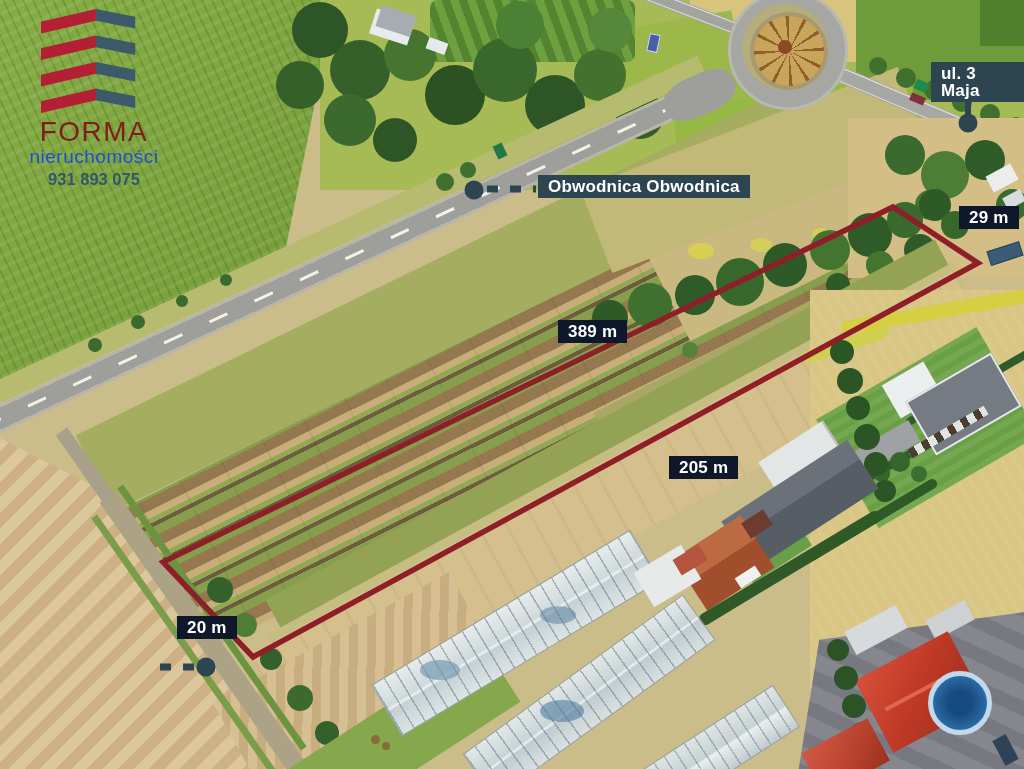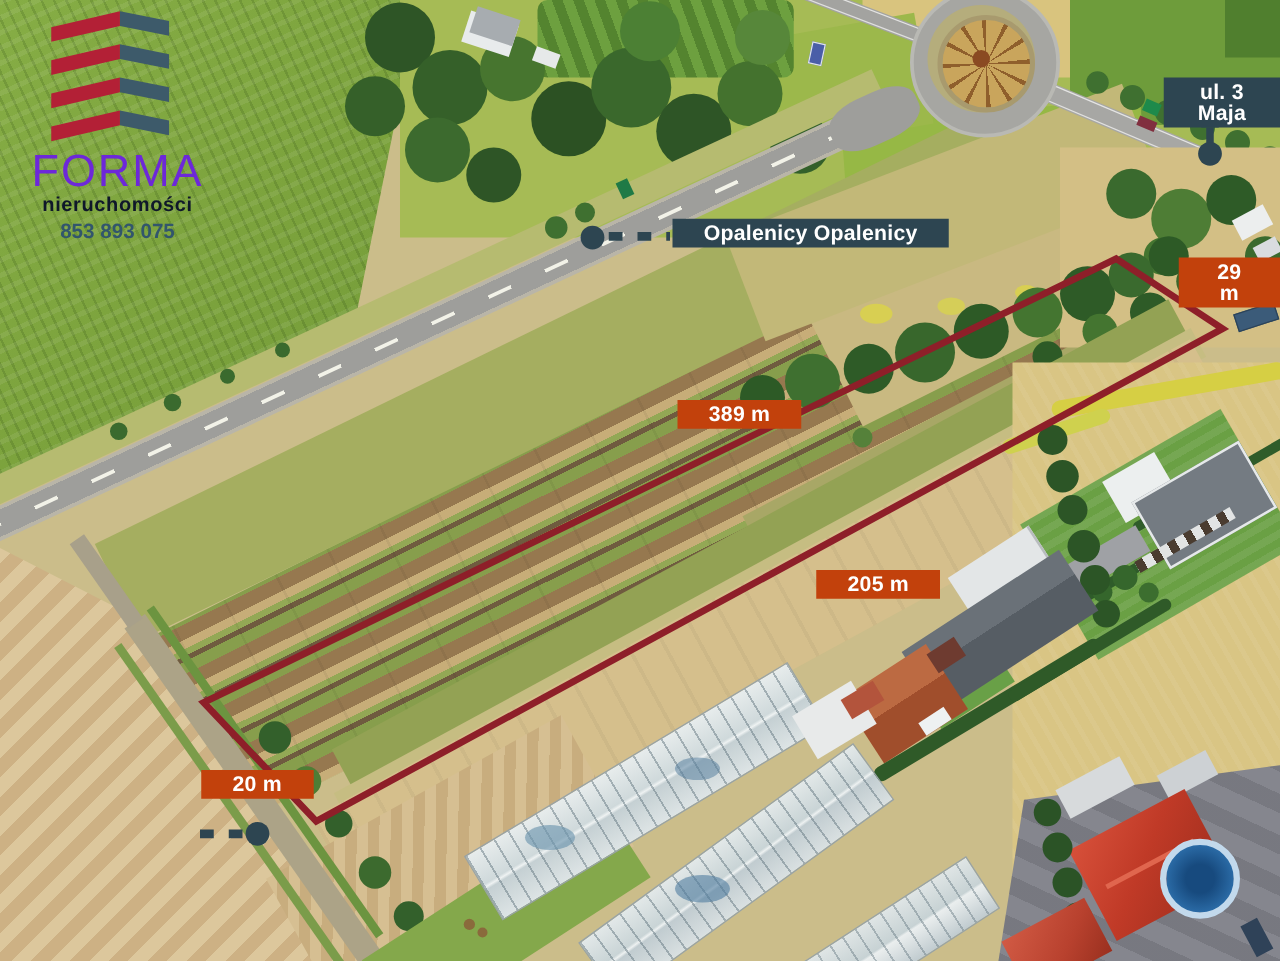--- a/index.html
+++ b/index.html
@@ -5,28 +5,28 @@
   html,body{margin:0;padding:0;background:#222;}
   #stage{position:relative;width:1024px;height:769px;overflow:hidden;
          font-family:"Liberation Sans",sans-serif;background:#cbbd8a;}
   .e{position:absolute;}
   .b{position:absolute;border-radius:50%;}
   .road-line{position:absolute;left:2%;right:2%;top:50%;height:2.5px;margin-top:-1px;
              background:repeating-linear-gradient(90deg,#f2f2e8 0 20px,transparent 20px 50px);}
   .road-edges{position:absolute;inset:1px 0;border-top:1.5px solid rgba(255,255,255,.7);
               border-bottom:1.5px solid rgba(255,255,255,.65);}
   .mlbl,.slbl{position:absolute;color:#fff;font-weight:700;font-size:17px;line-height:1;
-              display:flex;align-items:center;justify-content:center;padding:3px 25px;z-index:60;
-              letter-spacing:.2px;text-align:center;}
-  .mlbl{background:#c2410c;}
+              display:flex;align-items:center;justify-content:center;padding:3px 10px;z-index:60;
+              letter-spacing:.2px;}
+  .mlbl{background:#0f172a;margin-left:16px;}
   .slbl{background:#2d4551;}
   #area-label{flex-direction:column;line-height:1.45;padding:6px 10px;text-align:center;}
   #logo{position:absolute;left:16px;top:6px;width:156px;z-index:70;text-align:center;}
-  #logo .brand{font-size:36px;letter-spacing:1.5px;color:#6d28d9;margin-top:2px;}
-  #logo .sub{font-size:16px;letter-spacing:.5px;color:#0f172a;margin-top:-2px;font-weight:bold;}
+  #logo .brand{font-size:28px;letter-spacing:1.5px;color:#7f1d1d;margin-top:2px;}
+  #logo .sub{font-size:19px;letter-spacing:.5px;color:#1d4ed8;margin-top:-2px;}
   #logo .phone{font-size:16.5px;font-weight:700;color:#32566c;margin-top:2px;}
   svg{display:block;}
 </style>
 </head>
 <body>
 
 <div id="stage">
 
   <div class="e" style="left:0;top:0;width:360px;height:400px;
     clip-path:polygon(0 0,343px 0,330px 28px,283px 262px,0 396px);
@@ -240,37 +240,37 @@
     <rect x="961" y="82" width="14" height="20" fill="#2d4551"></rect>
     <rect x="965" y="102" width="6" height="13" fill="#2d4551"></rect>
     <circle cx="968" cy="123" r="9.5" fill="#2d4551"></circle>
     <line x1="487" y1="189" x2="536" y2="189" stroke="#2d4551" stroke-width="7" stroke-dasharray="11 12"></line>
     <circle cx="474" cy="190" r="9.5" fill="#2d4551"></circle>
     <line x1="160" y1="667" x2="196" y2="667" stroke="#2d4551" stroke-width="7" stroke-dasharray="11 12"></line>
     <circle cx="206" cy="667" r="9.5" fill="#2d4551"></circle>
   </svg>
 
   <div class="slbl" style="left:931px;top:62px;">ul. 3 Maja</div>
-  <div class="slbl" style="left:538px;top:175px;">Opalenicy Opalenicy</div>
+  <div class="slbl" style="left:538px;top:175px;">Obwodnica Obwodnica</div>
   <div class="mlbl" style="left:943px;top:206px;">29 m</div>
   <div class="mlbl" style="left:542px;top:320px;">389 m</div>
   <div class="mlbl" style="left:653px;top:456px;">205 m</div>
   <div class="mlbl" style="left:161px;top:616px;">20 m</div>
 
   <div id="logo">
     <svg width="118" height="108" viewBox="0 0 120 110" style="margin:0 auto;">
       <g>
         <polygon points="6,16 62,3 62,15 6,28" fill="#b32036"></polygon>
           <polygon points="62,3 102,11 102,23 62,15" fill="#3d5a6a"></polygon>
         <polygon points="6,43 62,30 62,42 6,55" fill="#b32036"></polygon>
           <polygon points="62,30 102,38 102,50 62,42" fill="#3d5a6a"></polygon>
         <polygon points="6,70 62,57 62,69 6,82" fill="#b32036"></polygon>
           <polygon points="62,57 102,65 102,77 62,69" fill="#3d5a6a"></polygon>
         <polygon points="6,97 62,84 62,96 6,109" fill="#b32036"></polygon>
           <polygon points="62,84 102,92 102,104 62,96" fill="#3d5a6a"></polygon>
       </g>
     </svg>
     <div class="brand">FORMA</div>
     <div class="sub">nieruchomości</div>
-    <div class="phone">853 893 075</div>
+    <div class="phone">931 893 075</div>
   </div>
 
 </div>
 
 </body></html>

